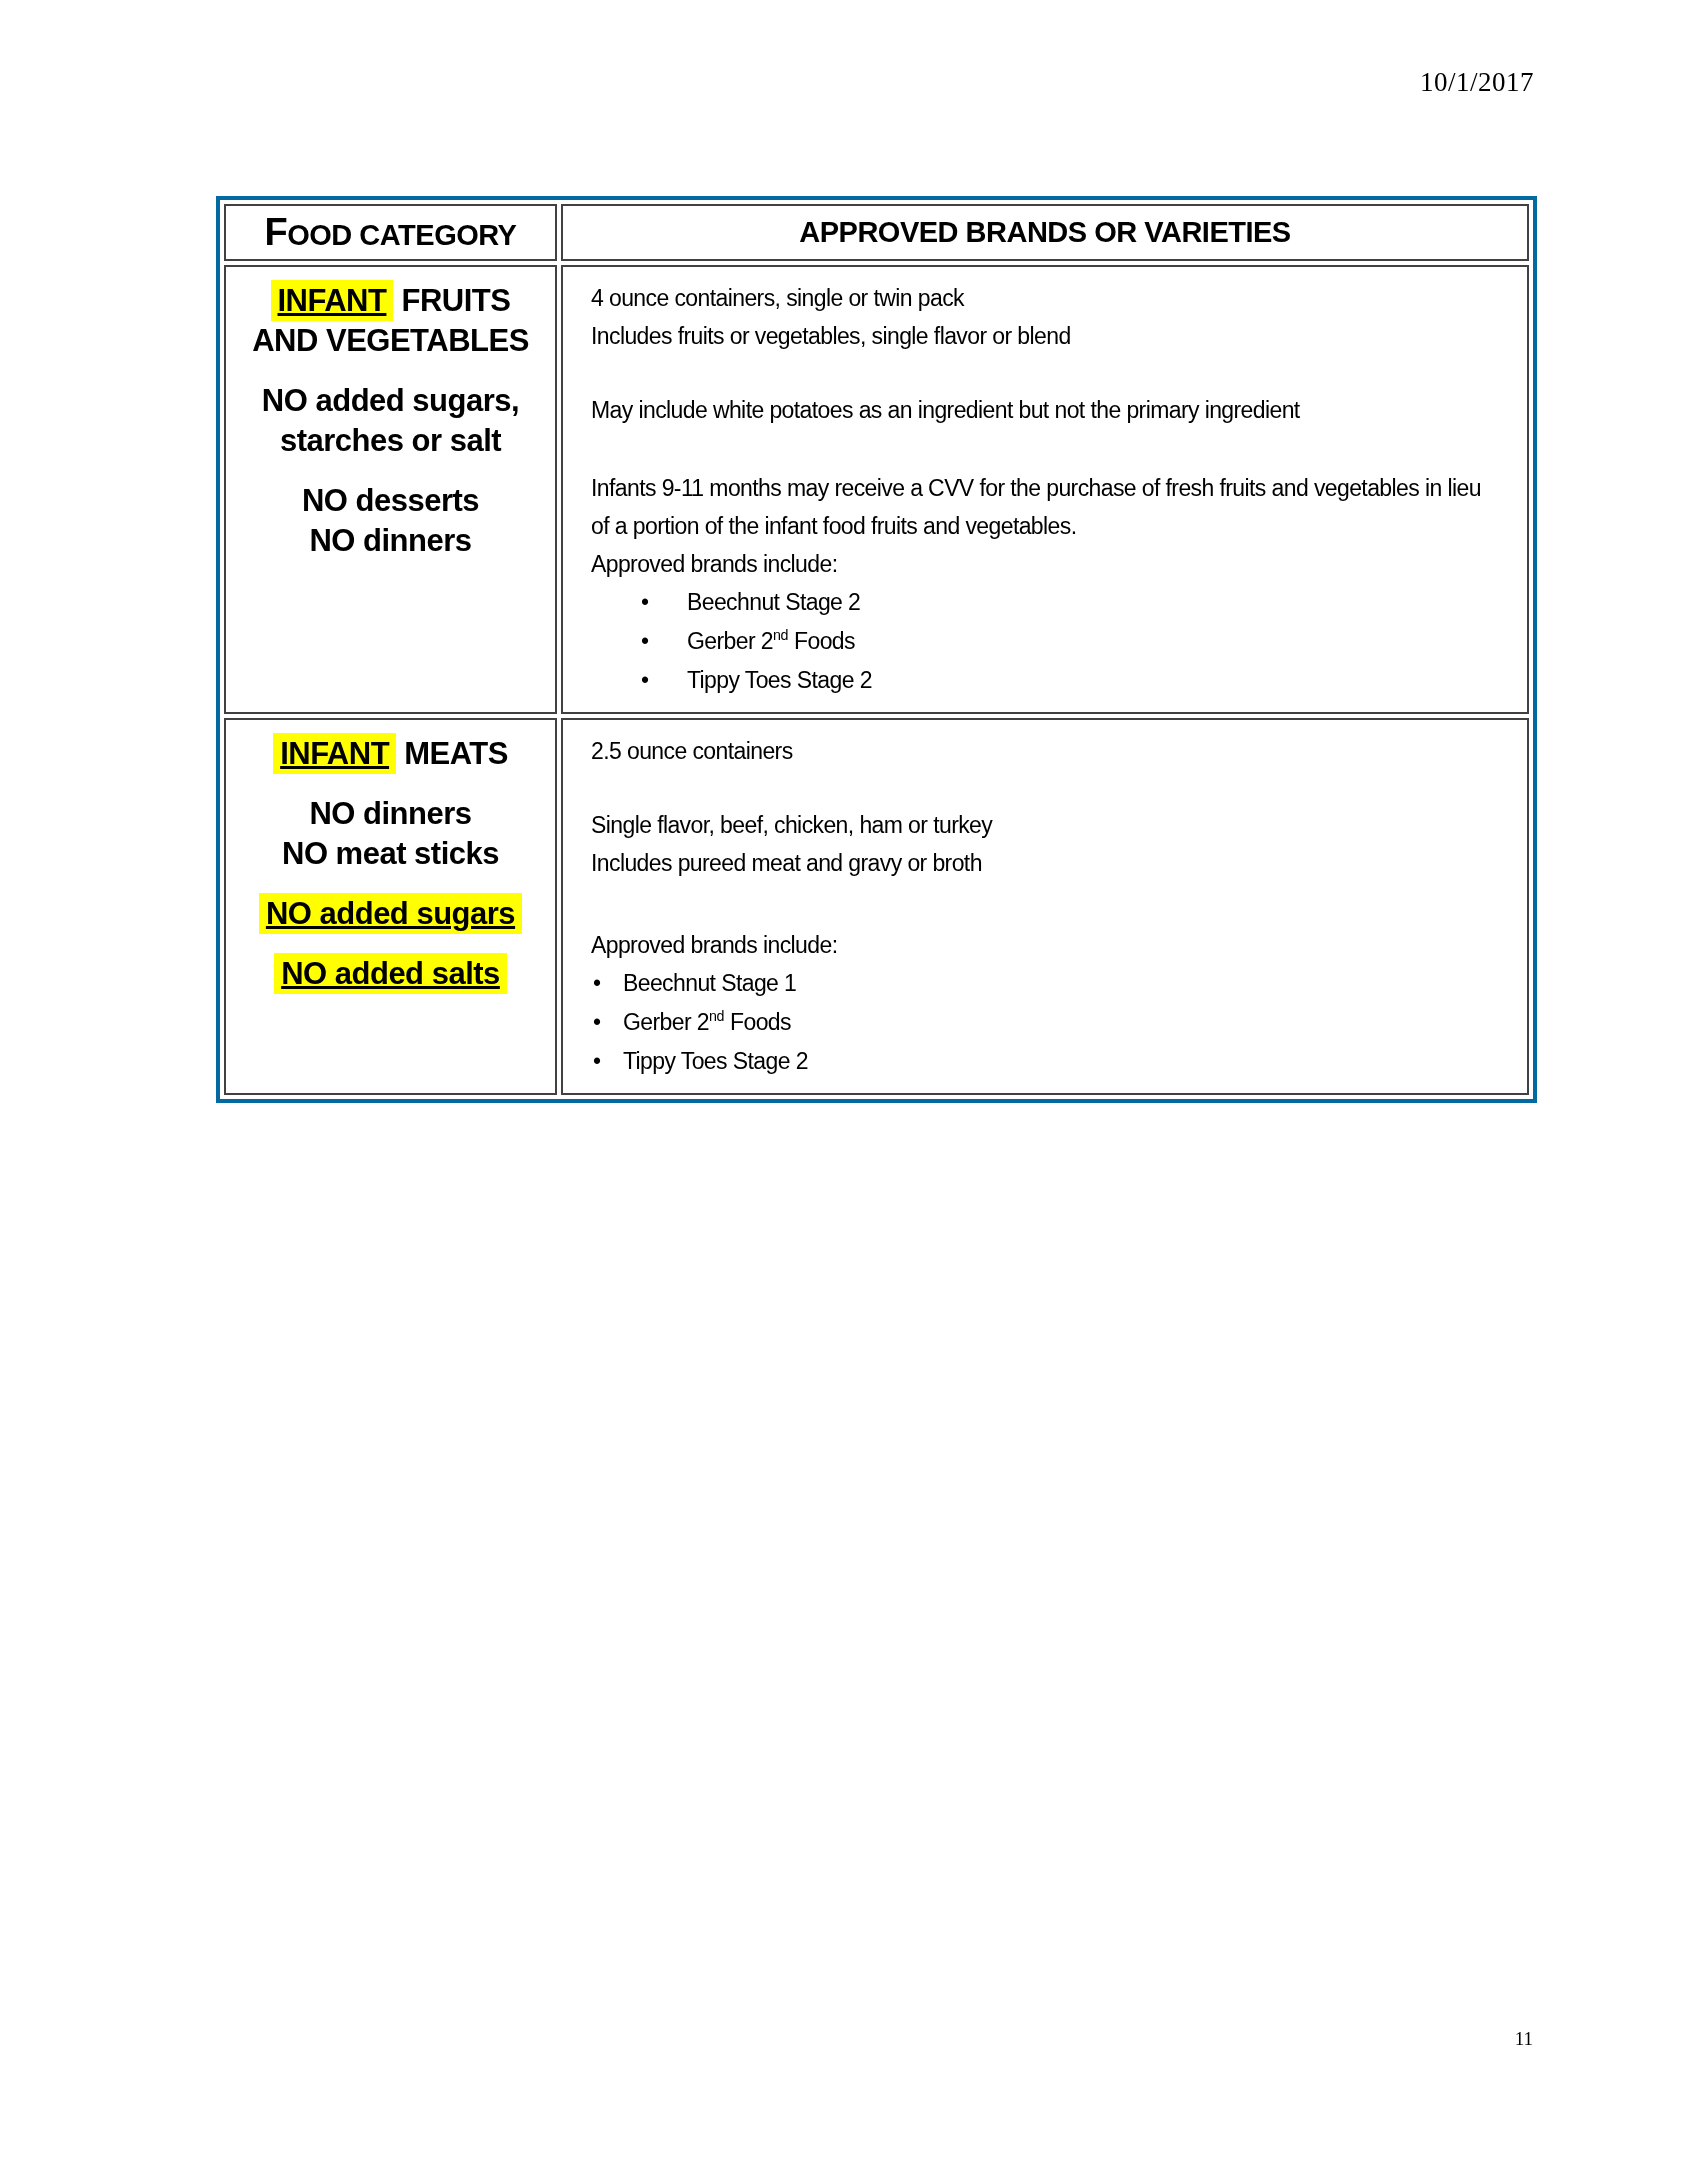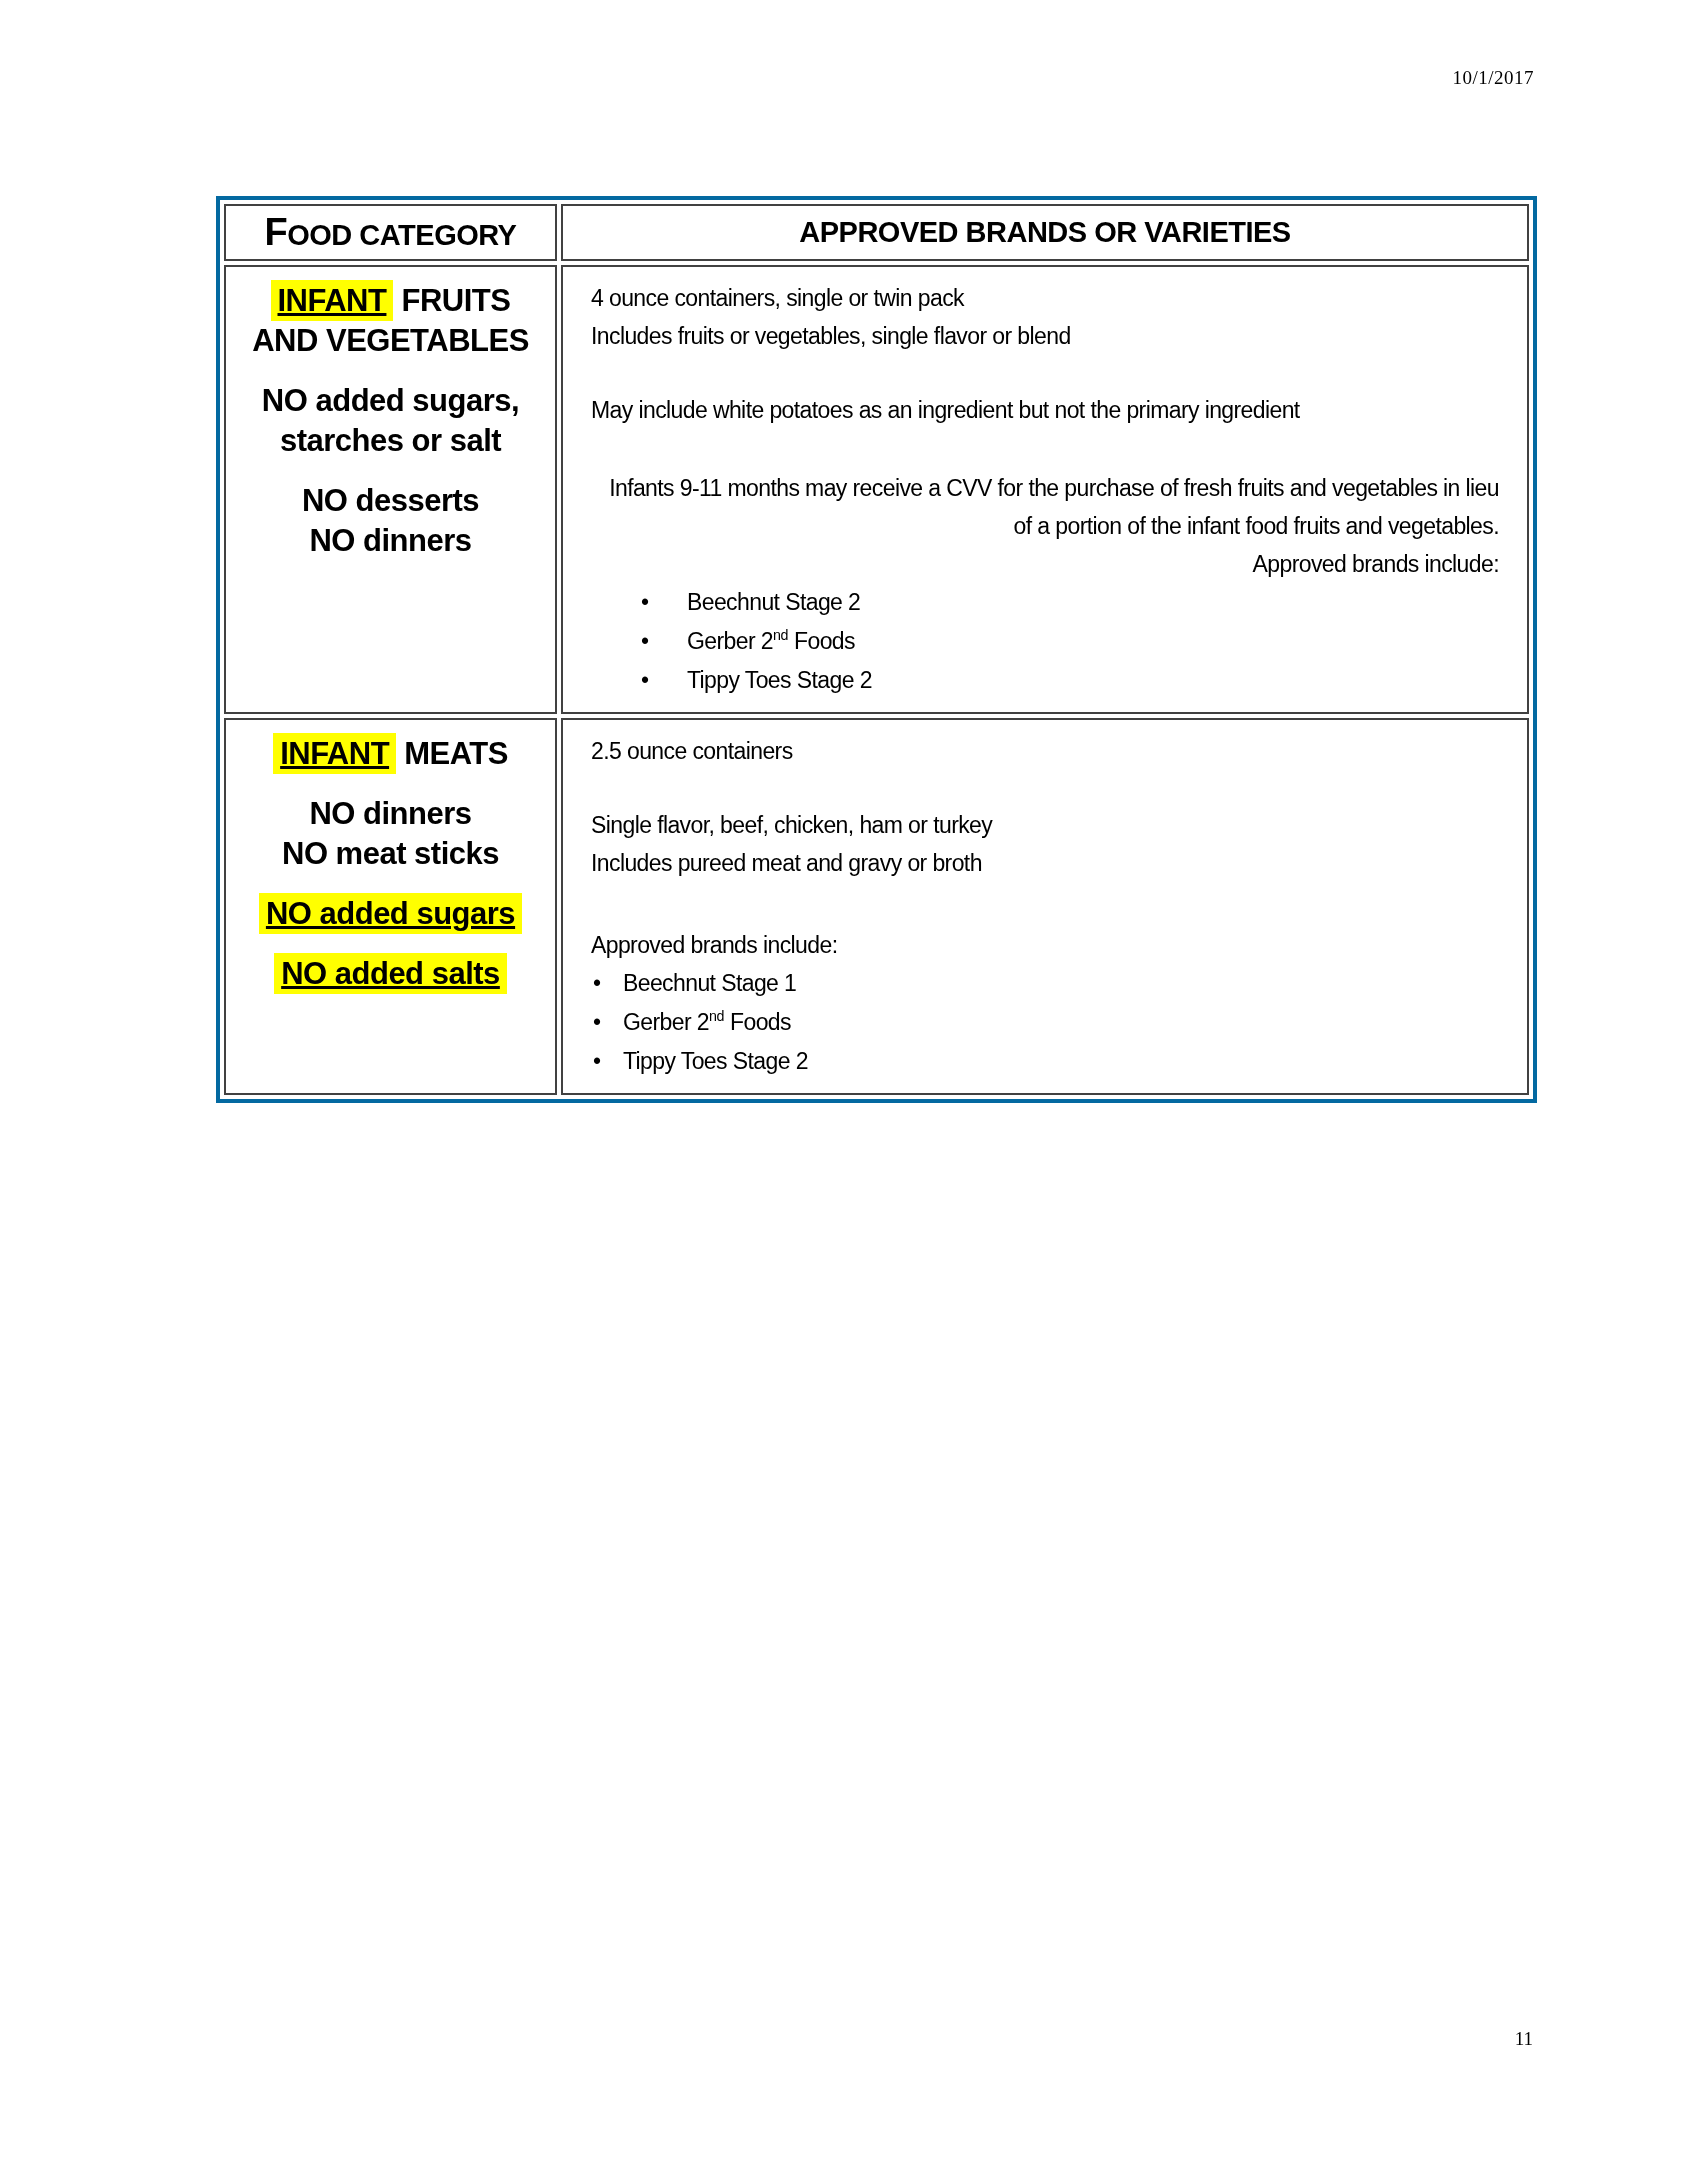--- a/index.html
+++ b/index.html
@@ -13,21 +13,21 @@
     color: #000;
     overflow: hidden;
   }
 
   
   .doc-date {
     position: absolute;
     top: 67px;
     right: 149px;
     font-family: "Liberation Serif", serif;
-    font-size: 19px;
+    font-size: 27px;
     letter-spacing: 0.5px;
   }
   .doc-title {
     position: absolute;
     top: 103px;
     left: 0;
     width: 1683px;
     text-align: center;
     font-size: 42px;
     font-weight: bold;
@@ -81,21 +81,21 @@
   
   td.det-cell {
     font-size: 23px;
     letter-spacing: -0.6px;
     line-height: 38px;
     padding: 12px 28px;
   }
   td.row1 { height: 447px; }
   td.row2 { height: 352px; }
   .gap1 { margin-top: 36px; }
-  .gap2 { margin-top: 40px; text-align: right; }
+  .gap2 { margin-top: 40px; }
   .gap3 { margin-top: 44px; }
 
   .bullet { display: flex; align-items: baseline; line-height: 39px; }
   .bullet .dot { flex: 0 0 auto; }
   .b1 { padding-left: 50px; }
   .b1 .dot { width: 46px; }
   .b2 { padding-left: 2px; }
   .b2 .dot { width: 30px; }
   sup.sup {
     font-size: 0.62em;

